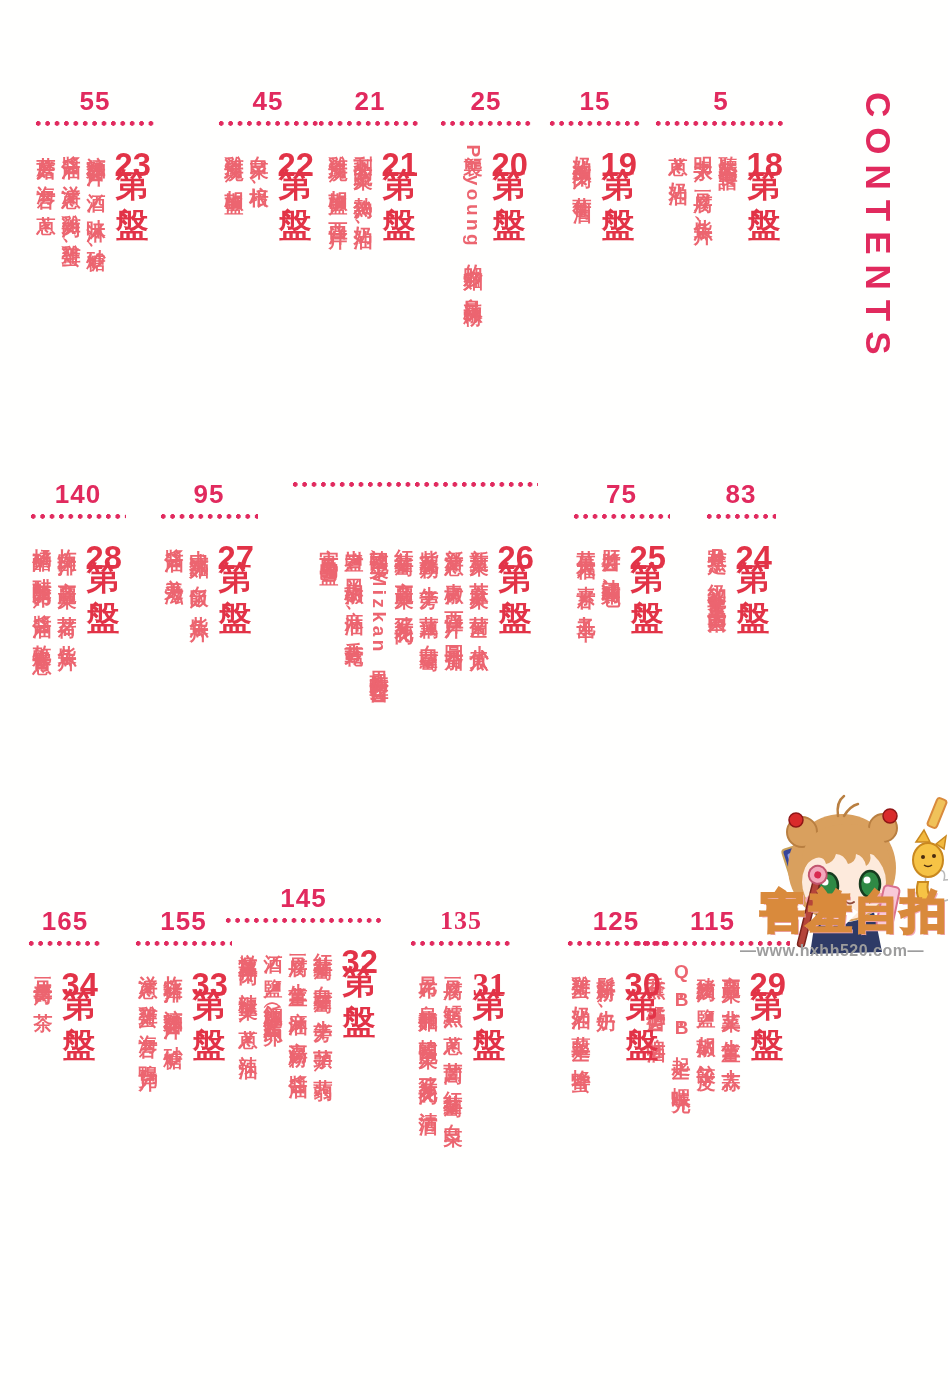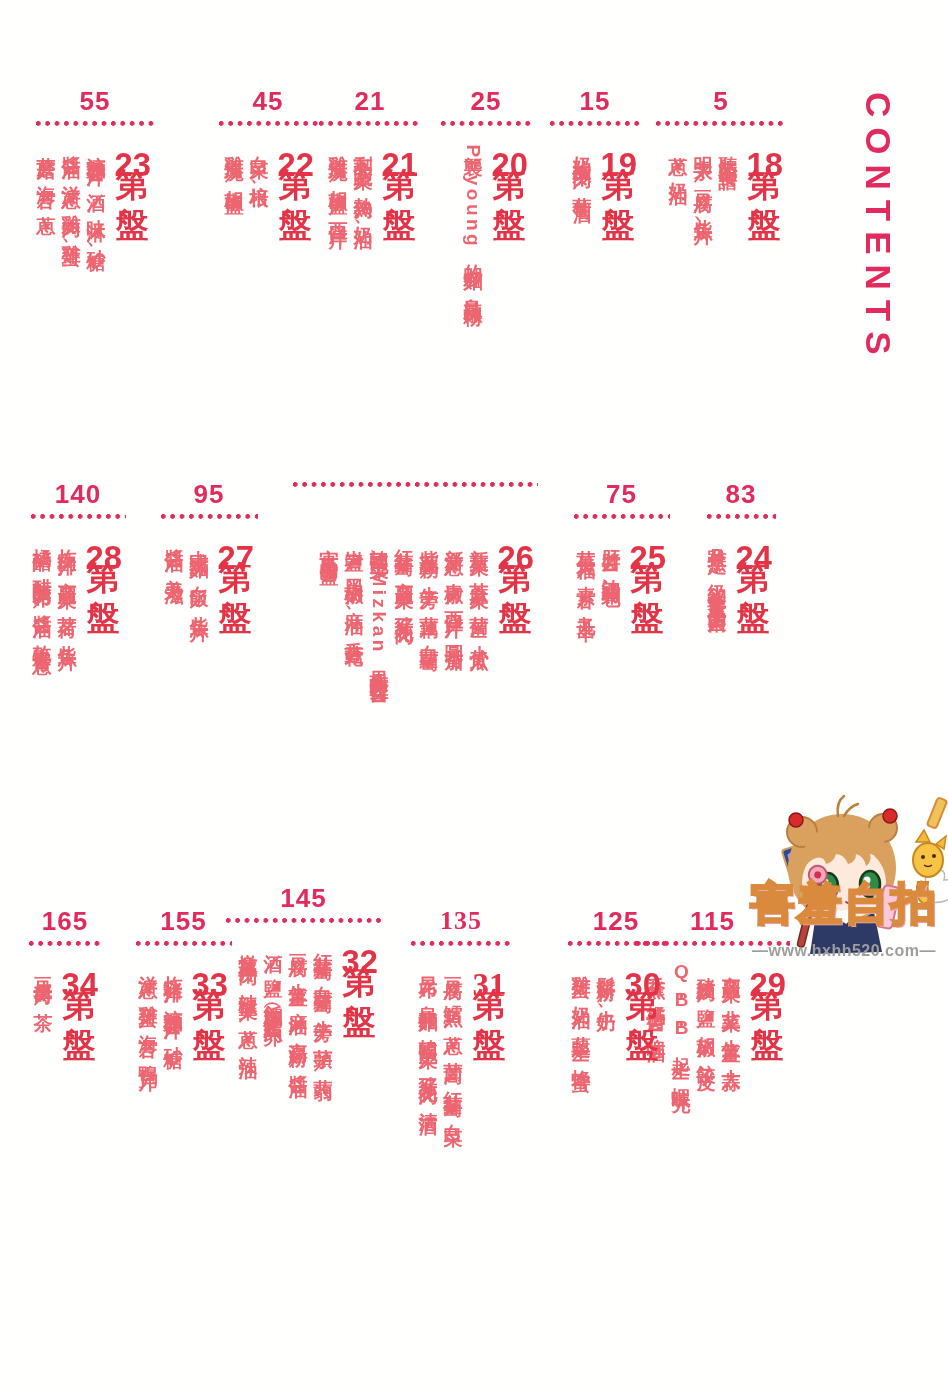--- a/index.html
+++ b/index.html
@@ -42,28 +42,28 @@
   .edesc{
     font-size:19px;font-weight:bold;color:var(--bodytxt);
     letter-spacing:3.5px;line-height:25px;
   }
   .tcy{text-combine-upright:all;}
   .sw{text-orientation:sideways;}
   
   .mascot{position:absolute;left:740px;top:790px;width:208px;height:200px;z-index:5;}
   .mascot svg{position:absolute;left:0;top:0;}
   .logo-cn{
-    position:absolute;left:0;top:84px;width:208px;text-align:center;
+    position:absolute;left:0;top:92px;width:208px;text-align:right;
     font-size:45px;font-weight:bold;letter-spacing:2px;color:#fbe9ef;
     -webkit-text-stroke:2.5px #d98a3c;
     text-shadow:2px 2px 0 #f2a8bc,-1px 1px 0 #f2a8bc;
     white-space:nowrap;
   }
   .logo-site{
-    position:absolute;left:0;top:152px;width:208px;text-align:center;
+    position:absolute;left:0;top:152px;width:208px;
     font-size:16px;font-weight:bold;color:#9d9d9d;letter-spacing:0.5px;
     white-space:nowrap;
   }
 </style>
 </head>
 <body>
 
 <div class="page">
 
   <div class="contents">CONTENTS</div>

